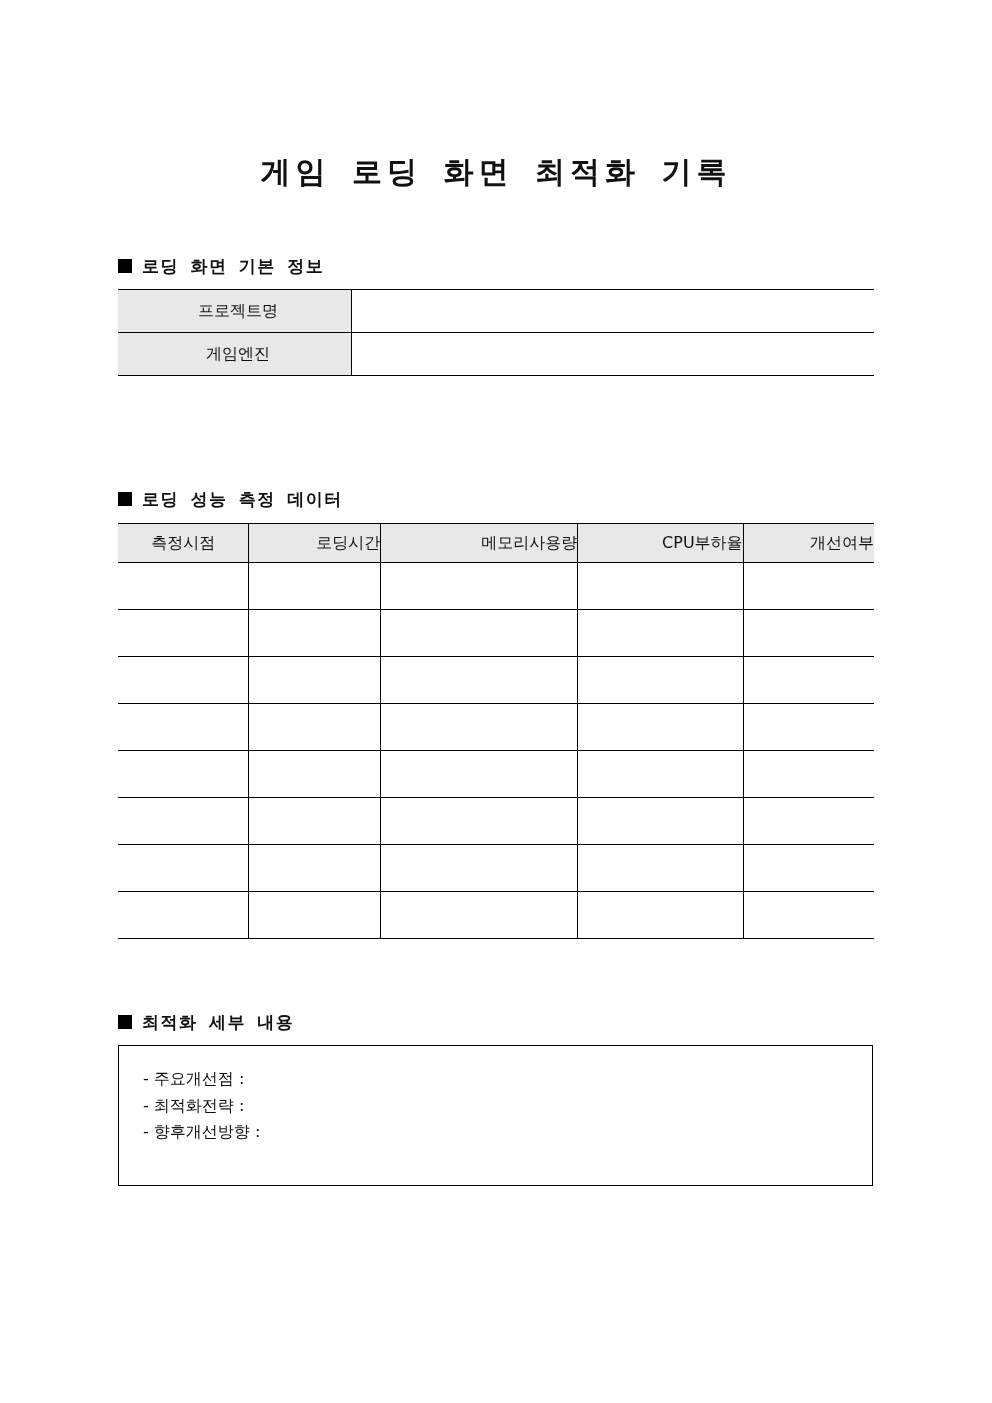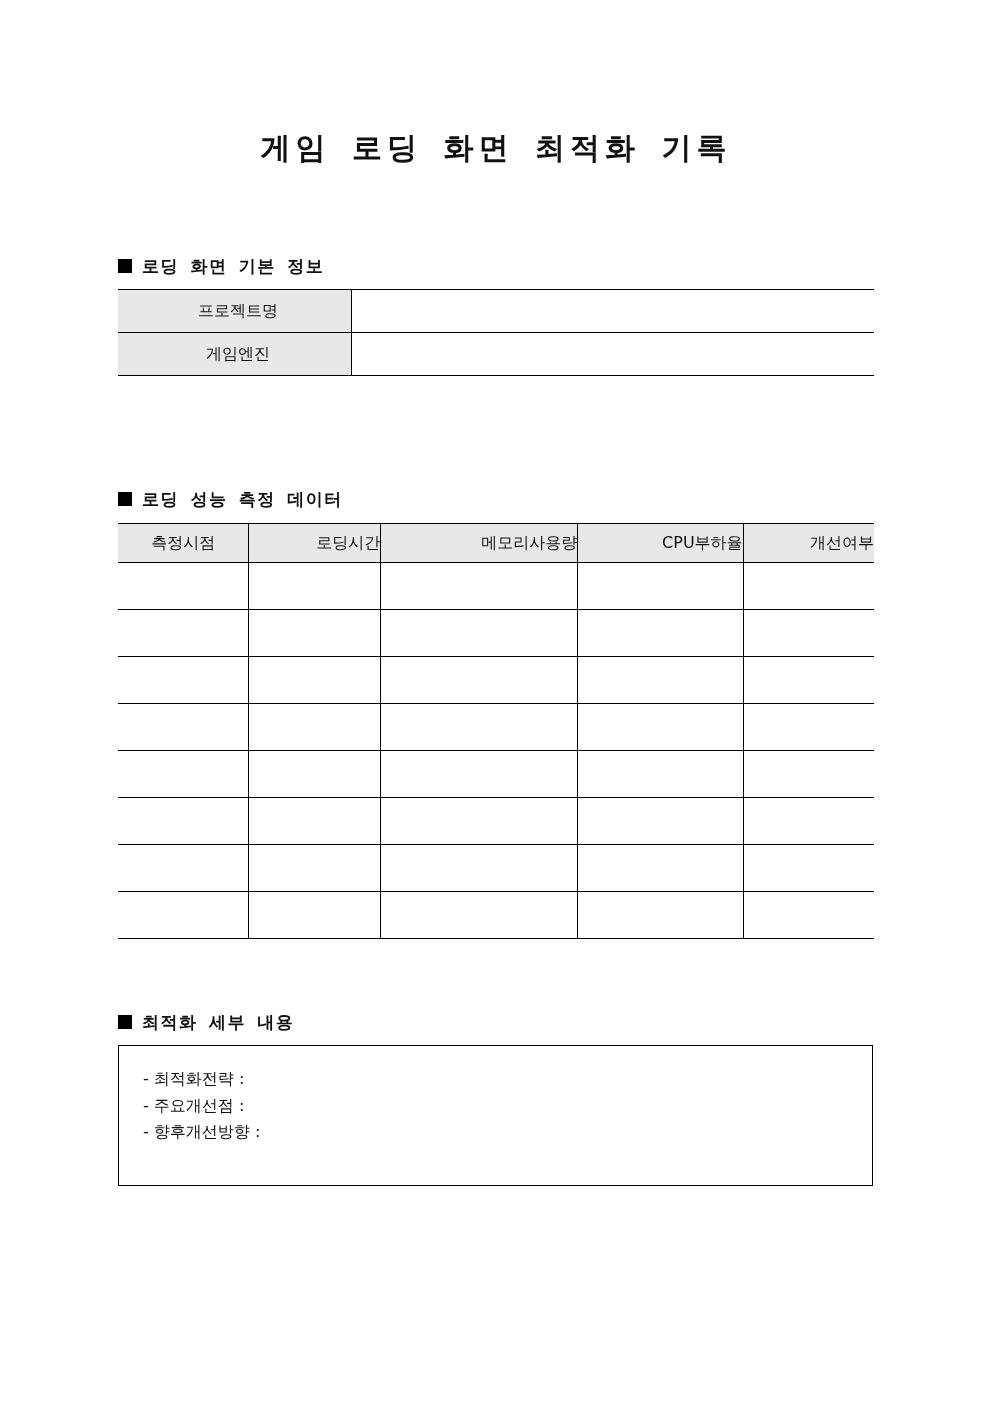--- a/index.html
+++ b/index.html
@@ -1,17 +1,17 @@
 <!DOCTYPE html>
 <html><head>
 <meta charset="utf-8">
 <style>
   html, body { margin: 0; padding: 0; background: #ffffff; }
   body { width: 992px; height: 1403px; position: relative; font-family: "DejaVu Sans", "Liberation Sans", sans-serif; color: #111; }
-  .title { position: absolute; top: 128px; left: 0; width: 992px; text-align: center; font-size: 30px; font-weight: bold; letter-spacing: 5px; word-spacing: 6px; }
+  .title { position: absolute; top: 152px; left: 0; width: 992px; text-align: center; font-size: 30px; font-weight: bold; letter-spacing: 5px; word-spacing: 6px; }
   .section-head { position: absolute; left: 118px; font-size: 17px; font-weight: bold; letter-spacing: 1.5px; word-spacing: 4px; }
   .section-head .sq { display: inline-block; width: 14px; height: 14px; background: #000; margin-right: 10px; vertical-align: -1px; }
   table { border-collapse: collapse; position: absolute; left: 118px; width: 756px; }
   td, th { font-weight: normal; font-size: 16px; text-align: center; padding: 0; }
   .info td { height: 42px; border-top: 1.5px solid #000; border-bottom: 1.5px solid #000; padding-left: 7px; }
   .info td.label { background: #e8e8e8; width: 226px; border-right: 1.5px solid #000; }
   .perf th { background: #e8e8e8; height: 38px; border-top: 1.5px solid #000; border-bottom: 1.5px solid #000; }
   .perf td { height: 46px; border-bottom: 1.5px solid #000; }
   .perf th + th, .perf td + td { border-left: 1.5px solid #000; text-align: right; }
   .detail-box { position: absolute; left: 118px; top: 1045px; width: 755px; height: 141px; border: 1.5px solid #000; box-sizing: border-box; }
@@ -111,17 +111,17 @@
       </tr>
 </tbody>
   </table>
 
 <div class="section-head" style="top:1011px;">
   <span class="sq"></span><span>최적화 세부 내용</span>
 </div>
 
 <div class="detail-box">
   <ul>
+    <li>-  주요개선점 :</li>
     <li>-  최적화전략 :</li>
-    <li>-  주요개선점 :</li>
     <li>-  향후개선방향 :</li>
   </ul>
 </div>
 
 </body></html>

